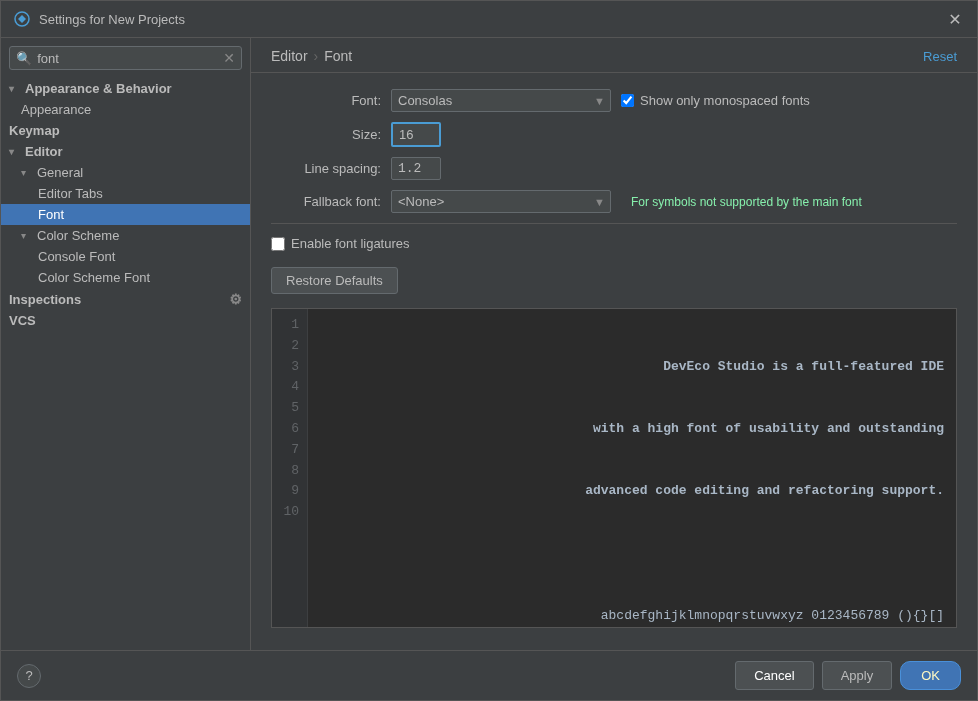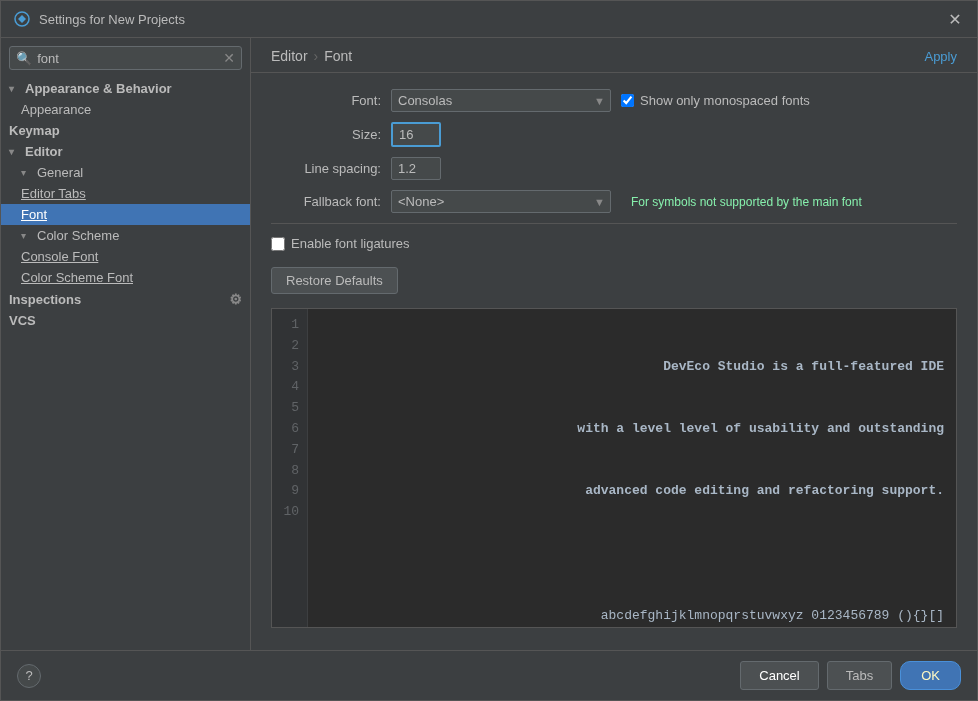--- a/index.html
+++ b/index.html
@@ -73,21 +73,21 @@
       padding: 3px 8px 3px 12px;
       cursor: pointer;
       color: #bbbbbb;
       display: flex;
       align-items: center;
       gap: 4px;
     }
     .tree-item.selected { background: #4074b4; color: #fff; }
     .tree-item.level-0 { padding-left: 8px; font-weight: bold; }
     .tree-item.level-1 { padding-left: 20px; }
-    .tree-item.level-2 { padding-left: 20px; text-decoration: underline; }
+    .tree-item.level-2 { padding-left: 37px; }
 
     .expand-icon { font-size: 10px; width: 12px; color: #888; }
     .item-settings-icon { color: #888; margin-left: auto; font-size: 14px; }
 
     
     .main-content {
       flex: 1;
       display: flex;
       flex-direction: column;
       background: #3c3f41;
@@ -165,20 +165,21 @@
     }
     .line-spacing-input {
       background: #45494a;
       border: 1px solid #646a6e;
       color: #bbbbbb;
       padding: 3px 6px;
       font-size: 13px;
       width: 50px;
       border-radius: 2px;
       outline: none;
+      font-family: Liberation Mono, monospace;
     }
     .checkbox-label { color: #bbbbbb; font-size: 13px; }
     .hint-text { color: #86efac; font-size: 12px; margin-left: 10px; }
 
     .fallback-row {
       display: flex;
       align-items: center;
       gap: 10px;
       margin-bottom: 10px;
     }
@@ -377,21 +378,21 @@
     </div>
 
     <div class="main-content">
 
       <div class="content-header">
         <div class="breadcrumb">
           <span>Editor</span>
           <span class="breadcrumb-sep">›</span>
           <span class="breadcrumb-current">Font</span>
         </div>
-        <a class="reset-link" href="#">Apply</a>
+        <a class="reset-link" href="#">Reset</a>
       </div>
 
       <div class="content-area">
         
         <div class="form-row">
           <span class="form-label">Font:</span>
           <div class="font-select-wrapper">
             <select class="font-select">
               <option>Consolas</option>
             </select>
@@ -448,21 +449,21 @@
               <div>4</div>
               <div>5</div>
               <div>6</div>
               <div>7</div>
               <div>8</div>
               <div>9</div>
               <div>10</div>
             </div>
             <div class="code-text">
               <div class="code-line bold-text">DevEco Studio is a full-featured IDE</div>
-              <div class="code-line bold-text">with a level level of usability and outstanding</div>
+              <div class="code-line bold-text">with a high font of usability and outstanding</div>
               <div class="code-line bold-text">advanced code editing and refactoring support.</div>
               <div class="code-line"> </div>
               <div class="code-line">abcdefghijklmnopqrstuvwxyz 0123456789 (){}[]</div>
               
               
               
               
               
             </div>
           </div>
@@ -470,17 +471,17 @@
       </div>
     </div>
   </div>
 
   <div class="dialog-footer">
     <div class="footer-left">
       <button class="help-btn">?</button>
     </div>
     <div class="footer-right">
       <button class="btn-cancel">Cancel</button>
-      <button class="btn-apply">Tabs</button>
+      <button class="btn-apply">Apply</button>
       <button class="btn-ok">OK</button>
     </div>
   </div>
 </div>
 
 </body></html>

